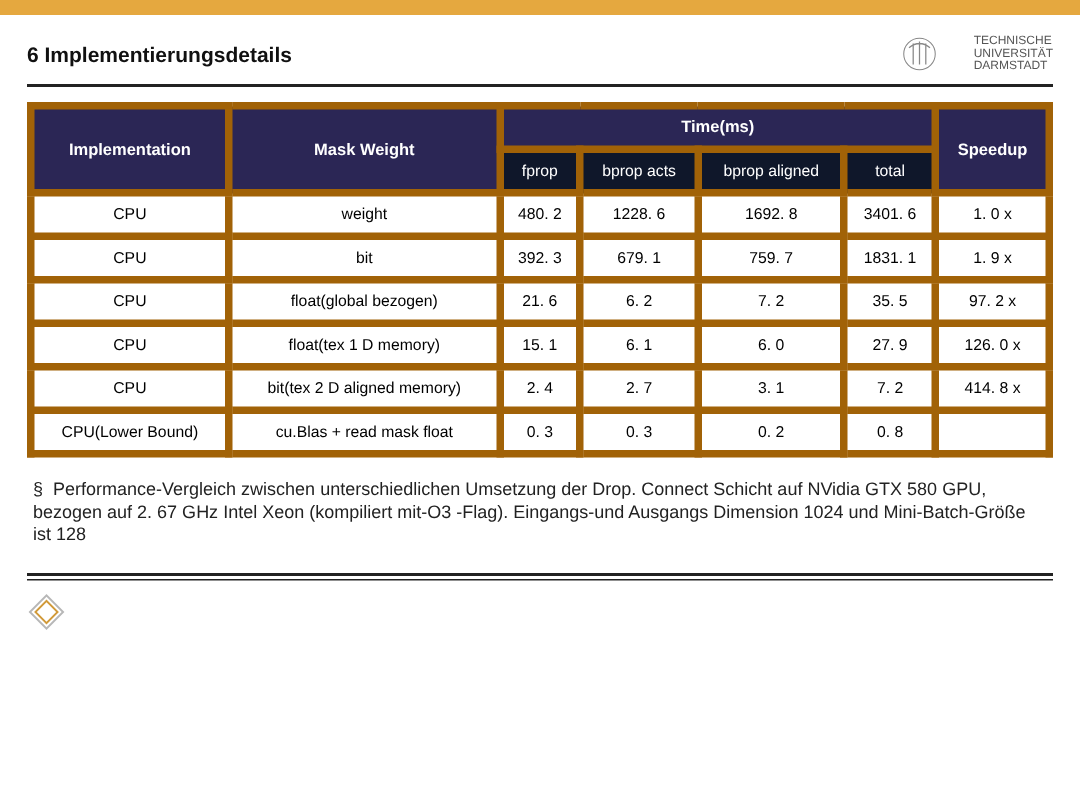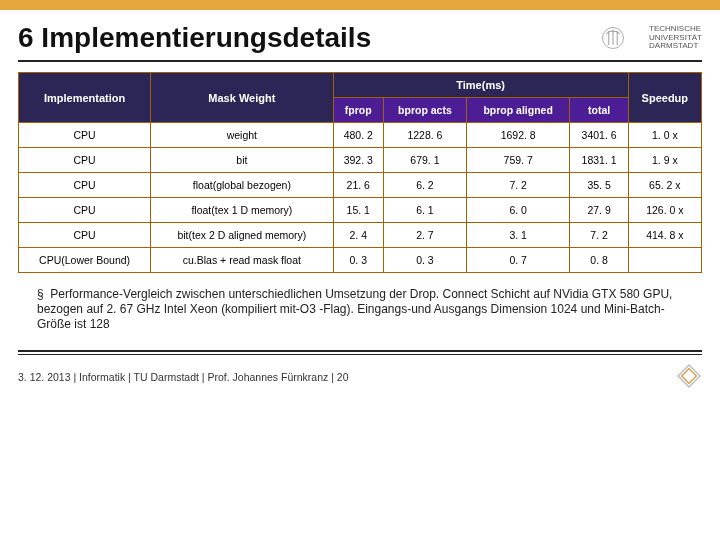--- a/index.html
+++ b/index.html
@@ -17,21 +17,21 @@
     background: #e5a83f;
     width: 100%;
   }
   .title-row {
     padding: 12px 18px 6px 18px;
     display: flex;
     justify-content: space-between;
     align-items: center;
   }
   .title {
-    font-size: 28px;
+    font-size: 14px;
     font-weight: bold;
     color: #111;
   }
   .logo {
     display: flex;
     align-items: center;
     gap: 22px;
     color: #555;
     font-size: 8px;
     line-height: 1.1;
@@ -47,39 +47,39 @@
   }
   .table-wrap {
     padding: 10px 18px 8px 18px;
   }
   table {
     width: 100%;
     border-collapse: collapse;
     font-size: 10.5px;
   }
   th, td {
-    border: 1px solid #a16207;
+    border: 5px solid #a16207;
     padding: 6px 4px;
     text-align: center;
     vertical-align: middle;
   }
   thead th {
     background: #2b2655;
     color: #fff;
     font-weight: bold;
     font-size: 11px;
   }
   .subhead th {
-    background: #4c1d95;
+    background: #0f172a;
     color: #fff;
-    font-weight: bold;
+    font-weight: normal;
     font-size: 10.5px;
   }
   .desc {
-    padding: 6px 22px 12px 37px;
+    padding: 6px 22px 12px 22px;
     font-size: 12px;
     line-height: 1.25;
     color: #222;
   }
   .desc .bullet { display: inline-block; width: 10px; }
   .footer-rule {
     margin: 6px 18px 0 18px;
     border-top: 2px solid #222;
   }
   .footer {
@@ -149,21 +149,21 @@
           <td>1831. 1</td>
           <td>1. 9 x</td>
         </tr>
         <tr>
           <td>CPU</td>
           <td>float(global bezogen)</td>
           <td>21. 6</td>
           <td>6. 2</td>
           <td>7. 2</td>
           <td>35. 5</td>
-          <td>65. 2 x</td>
+          <td>97. 2 x</td>
         </tr>
         <tr>
           <td>CPU</td>
           <td>float(tex 1 D memory)</td>
           <td>15. 1</td>
           <td>6. 1</td>
           <td>6. 0</td>
           <td>27. 9</td>
           <td>126. 0 x</td>
         </tr>
@@ -174,37 +174,36 @@
           <td>2. 7</td>
           <td>3. 1</td>
           <td>7. 2</td>
           <td>414. 8 x</td>
         </tr>
         <tr>
           <td>CPU(Lower Bound)</td>
           <td>cu.Blas + read mask float</td>
           <td>0. 3</td>
           <td>0. 3</td>
-          <td>0. 7</td>
+          <td>0. 2</td>
           <td>0. 8</td>
           <td></td>
         </tr>
       </tbody>
   </table>
 </div>
 
 <div class="desc">
   <span class="bullet">§</span>
   <span>Performance-Vergleich zwischen unterschiedlichen Umsetzung der Drop. Connect Schicht auf NVidia GTX 580 GPU, bezogen auf 2. 67 GHz Intel Xeon (kompiliert mit-O3 -Flag). Eingangs-und Ausgangs Dimension 1024 und Mini-Batch-Größe ist 128</span>
 </div>
 
 <div class="footer-rule"></div>
 <div class="rule-thin" style="margin-top:2px;"></div>
 
 <div class="footer">
-  <span>3. 12. 2013  |  Informatik  |  TU Darmstadt  | Prof. Johannes Fürnkranz |  20</span>
   <span class="footer-logo">
     <svg viewBox="0 0 40 40">
       <rect x="12" y="12" width="16" height="16" fill="none" stroke="#d19a3a" stroke-width="2" transform="rotate(45 20 20)"></rect>
       <rect x="8" y="8" width="24" height="24" fill="none" stroke="#b7b7b7" stroke-width="2" transform="rotate(45 20 20)"></rect>
     </svg>
   </span>
 </div>
 
 </body></html>

